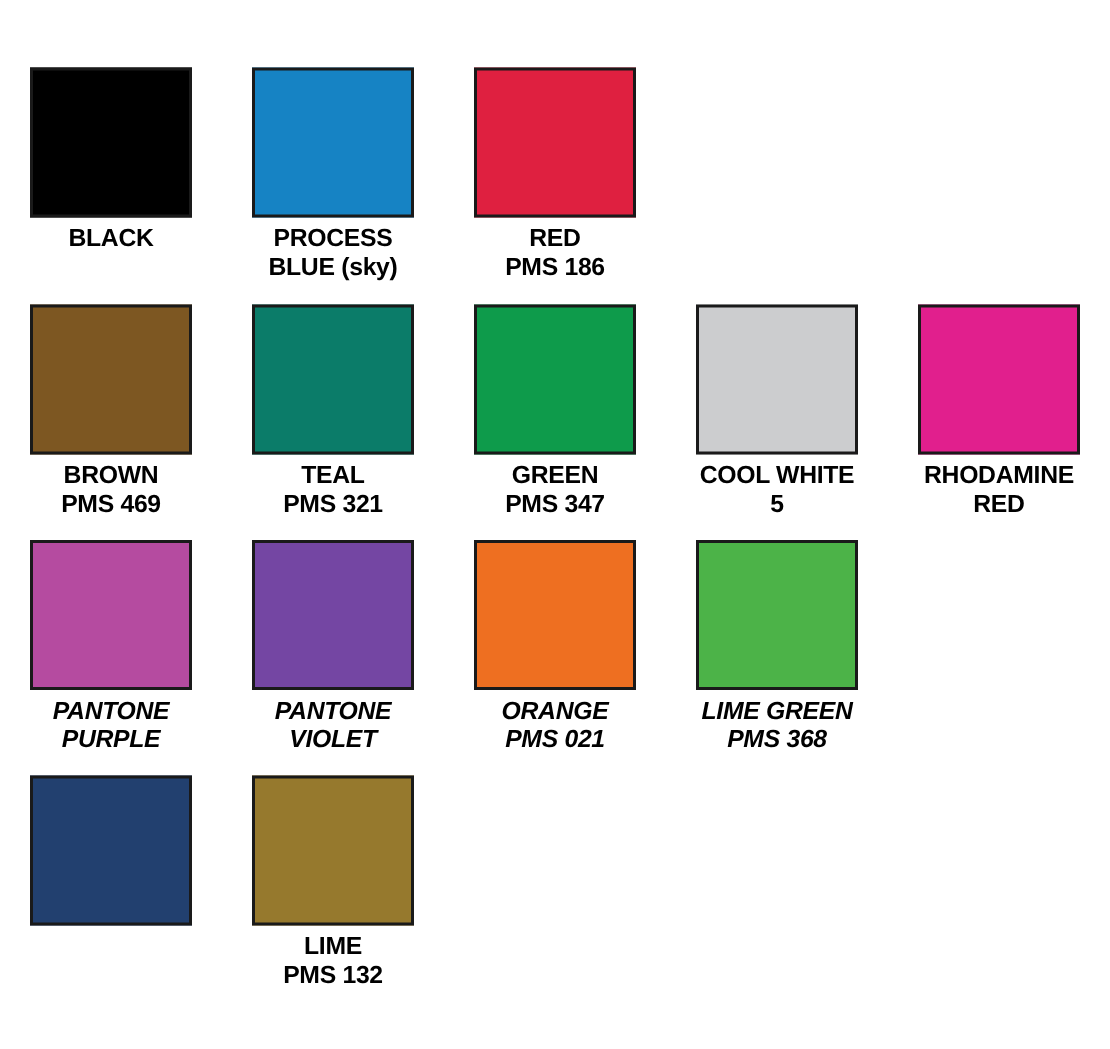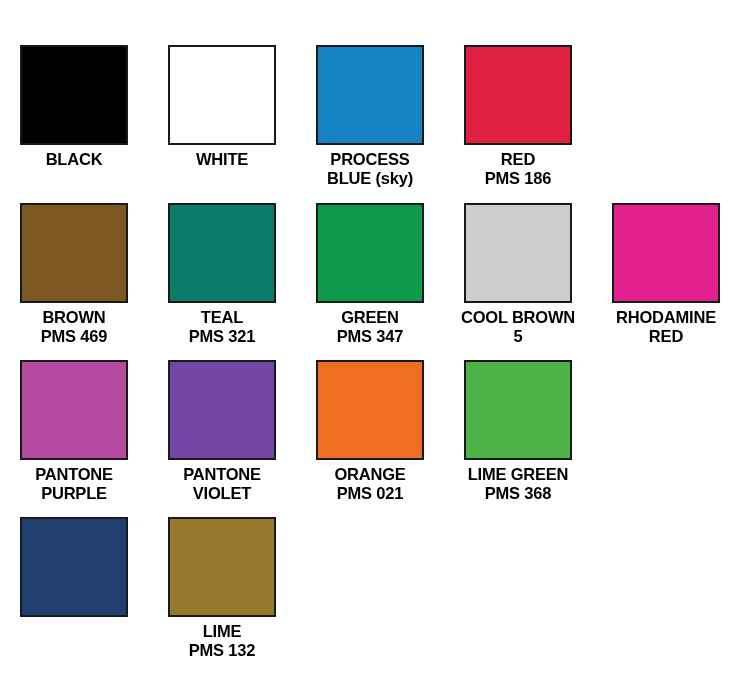--- a/index.html
+++ b/index.html
@@ -47,35 +47,31 @@
     line-height: 19px;
     color: #000000;
     letter-spacing: -0.2px;
     white-space: nowrap;
   }
   .swatch-label .line2 {
     display: block;
   }
   .row-1 { padding-top: 15px; }
   .row-2 { padding-top: 15px; }
-  .row-3 { padding-top: 14px; }
+  .row-3 { padding-top: 14px; font-style: italic; }
   .row-4 { padding-top: 14px; }
 </style>
 </head>
 <body>
 
 <div id="chart">
     <div class="swatch-row row-1">
       <div class="swatch-cell">
         <div class="swatch-chip" style="background-color: rgb(0, 0, 0);"></div>
         <div class="swatch-label"><span class="line1">BLACK</span></div>
-      </div>
-      <div class="swatch-cell">
-        <div class="swatch-chip" style="background-color: rgb(255, 255, 255);"></div>
-        <div class="swatch-label"><span class="line1">WHITE</span></div>
       </div>
       <div class="swatch-cell">
         <div class="swatch-chip" style="background-color: rgb(22, 131, 196);"></div>
         <div class="swatch-label"><span class="line1">PROCESS</span><span class="line2">BLUE (sky)</span></div>
       </div>
       <div class="swatch-cell">
         <div class="swatch-chip" style="background-color: rgb(223, 32, 64);"></div>
         <div class="swatch-label"><span class="line1">RED</span><span class="line2">PMS 186</span></div>
       </div>
     </div>
@@ -87,21 +83,21 @@
       <div class="swatch-cell">
         <div class="swatch-chip" style="background-color: rgb(11, 124, 105);"></div>
         <div class="swatch-label"><span class="line1">TEAL</span><span class="line2">PMS 321</span></div>
       </div>
       <div class="swatch-cell">
         <div class="swatch-chip" style="background-color: rgb(14, 155, 75);"></div>
         <div class="swatch-label"><span class="line1">GREEN</span><span class="line2">PMS 347</span></div>
       </div>
       <div class="swatch-cell">
         <div class="swatch-chip" style="background-color: rgb(204, 205, 207);"></div>
-        <div class="swatch-label"><span class="line1">COOL BROWN</span><span class="line2">5</span></div>
+        <div class="swatch-label"><span class="line1">COOL WHITE</span><span class="line2">5</span></div>
       </div>
       <div class="swatch-cell">
         <div class="swatch-chip" style="background-color: rgb(225, 31, 141);"></div>
         <div class="swatch-label"><span class="line1">RHODAMINE</span><span class="line2">RED</span></div>
       </div>
     </div>
     <div class="swatch-row row-3">
       <div class="swatch-cell">
         <div class="swatch-chip" style="background-color: rgb(181, 75, 160);"></div>
         <div class="swatch-label"><span class="line1">PANTONE</span><span class="line2">PURPLE</span></div>

